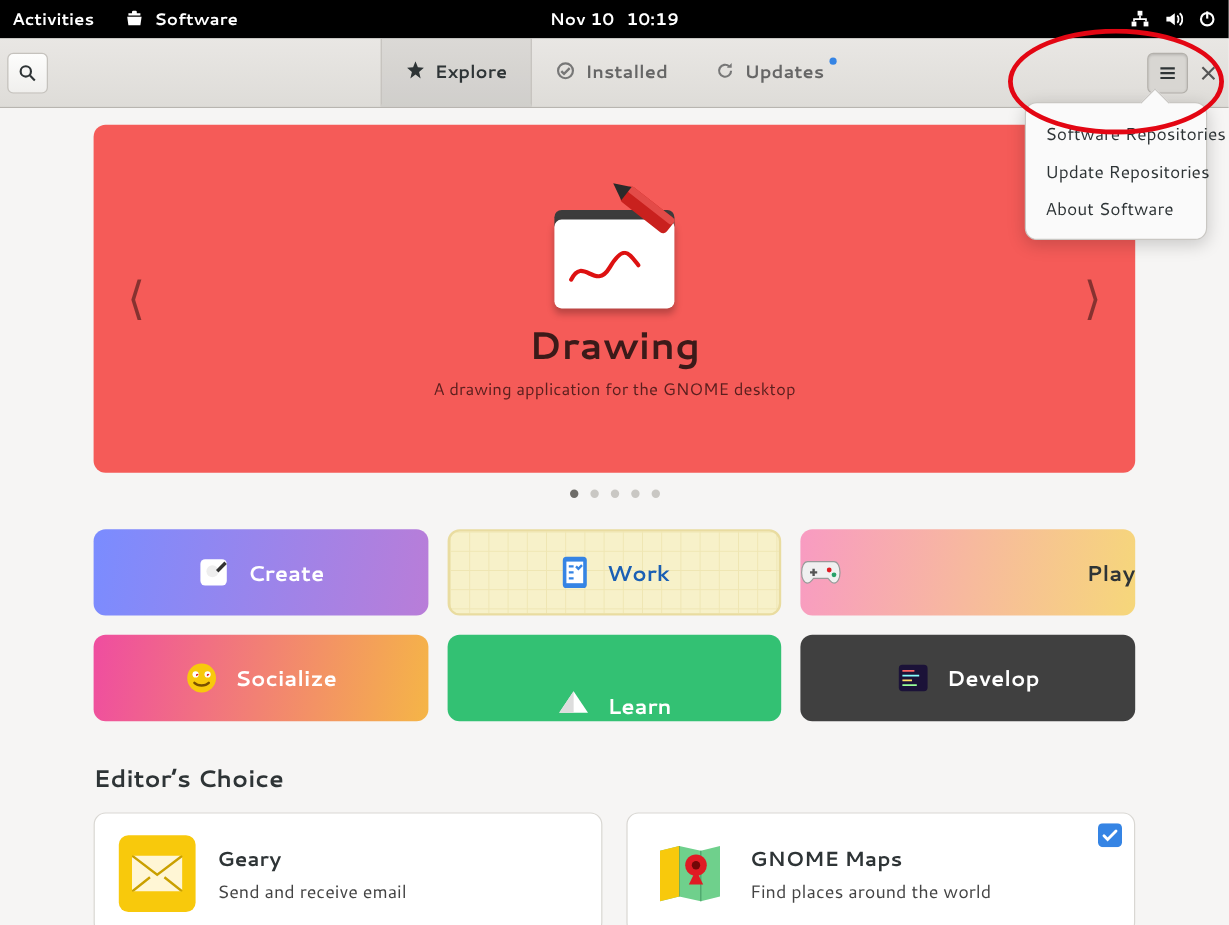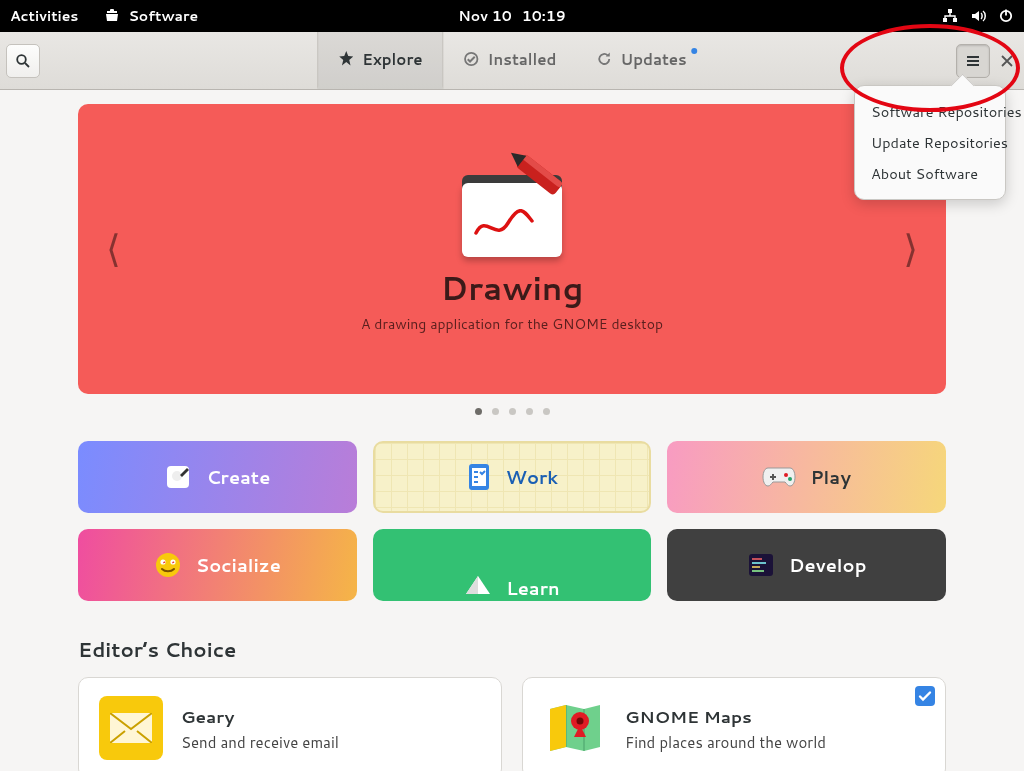--- a/index.html
+++ b/index.html
@@ -31,21 +31,21 @@
   .banner-sub { font-size:14px; color:#5a1f1e; margin-top:4px; }
   .dots { display:flex; gap:10px; justify-content:center; margin:14px 0 26px; }
   .pdot { width:7px;height:7px;border-radius:50%; background:#c9c7c3; }
   .pdot.on { background:#6e6c68; }
   
   .cats { display:grid; grid-template-columns: repeat(3, 1fr); gap:16px; }
   .cat { height:72px; border-radius:10px; display:flex; align-items:center; justify-content:center; gap:14px; font-size:18px; font-weight:800; cursor:pointer; color:#2e3436; }
   .cat span.lbl { }
   .c-create   { background: linear-gradient(100deg,#7a8cff,#b97dd8); color:#fff; }
   .c-work     { background: #f7f1c9; border:2px solid #e9dca0; color:#1a5fb4; background-image: linear-gradient(#efe6b3 1px, transparent 1px), linear-gradient(90deg,#efe6b3 1px, transparent 1px); background-size:16px 16px; }
-  .c-play     { background: linear-gradient(100deg,#f89bc2,#f6d77a); }
+  .c-play     { background: linear-gradient(100deg,#f89bc2,#f6d77a); justify-content: space-between; }
   .c-social   { background: linear-gradient(100deg,#ef4da0,#f5b547); color:#fff; }
   .c-learn    { background: #33c173; color:#fff;align-items:flex-end; }
   .c-develop  { background: #404040; color:#fff; }
   
   .section-title { font-size:20px; font-weight:800; margin:34px 0 14px; }
   .cards { display:grid; grid-template-columns:1fr 1fr; gap:20px; }
   .card { border:1px solid #d9d7d3; border-radius:10px; background:#fff; padding:18px 20px; display:flex; gap:18px; align-items:center; position:relative; min-height:96px; cursor:pointer; }
   .card .ttl { font-size:17px; font-weight:800; margin-bottom:4px; }
   .card .desc { font-size:15px; color:#444; }
   .card .chk { position:absolute; top:8px; right:10px; width:20px; height:20px; }

